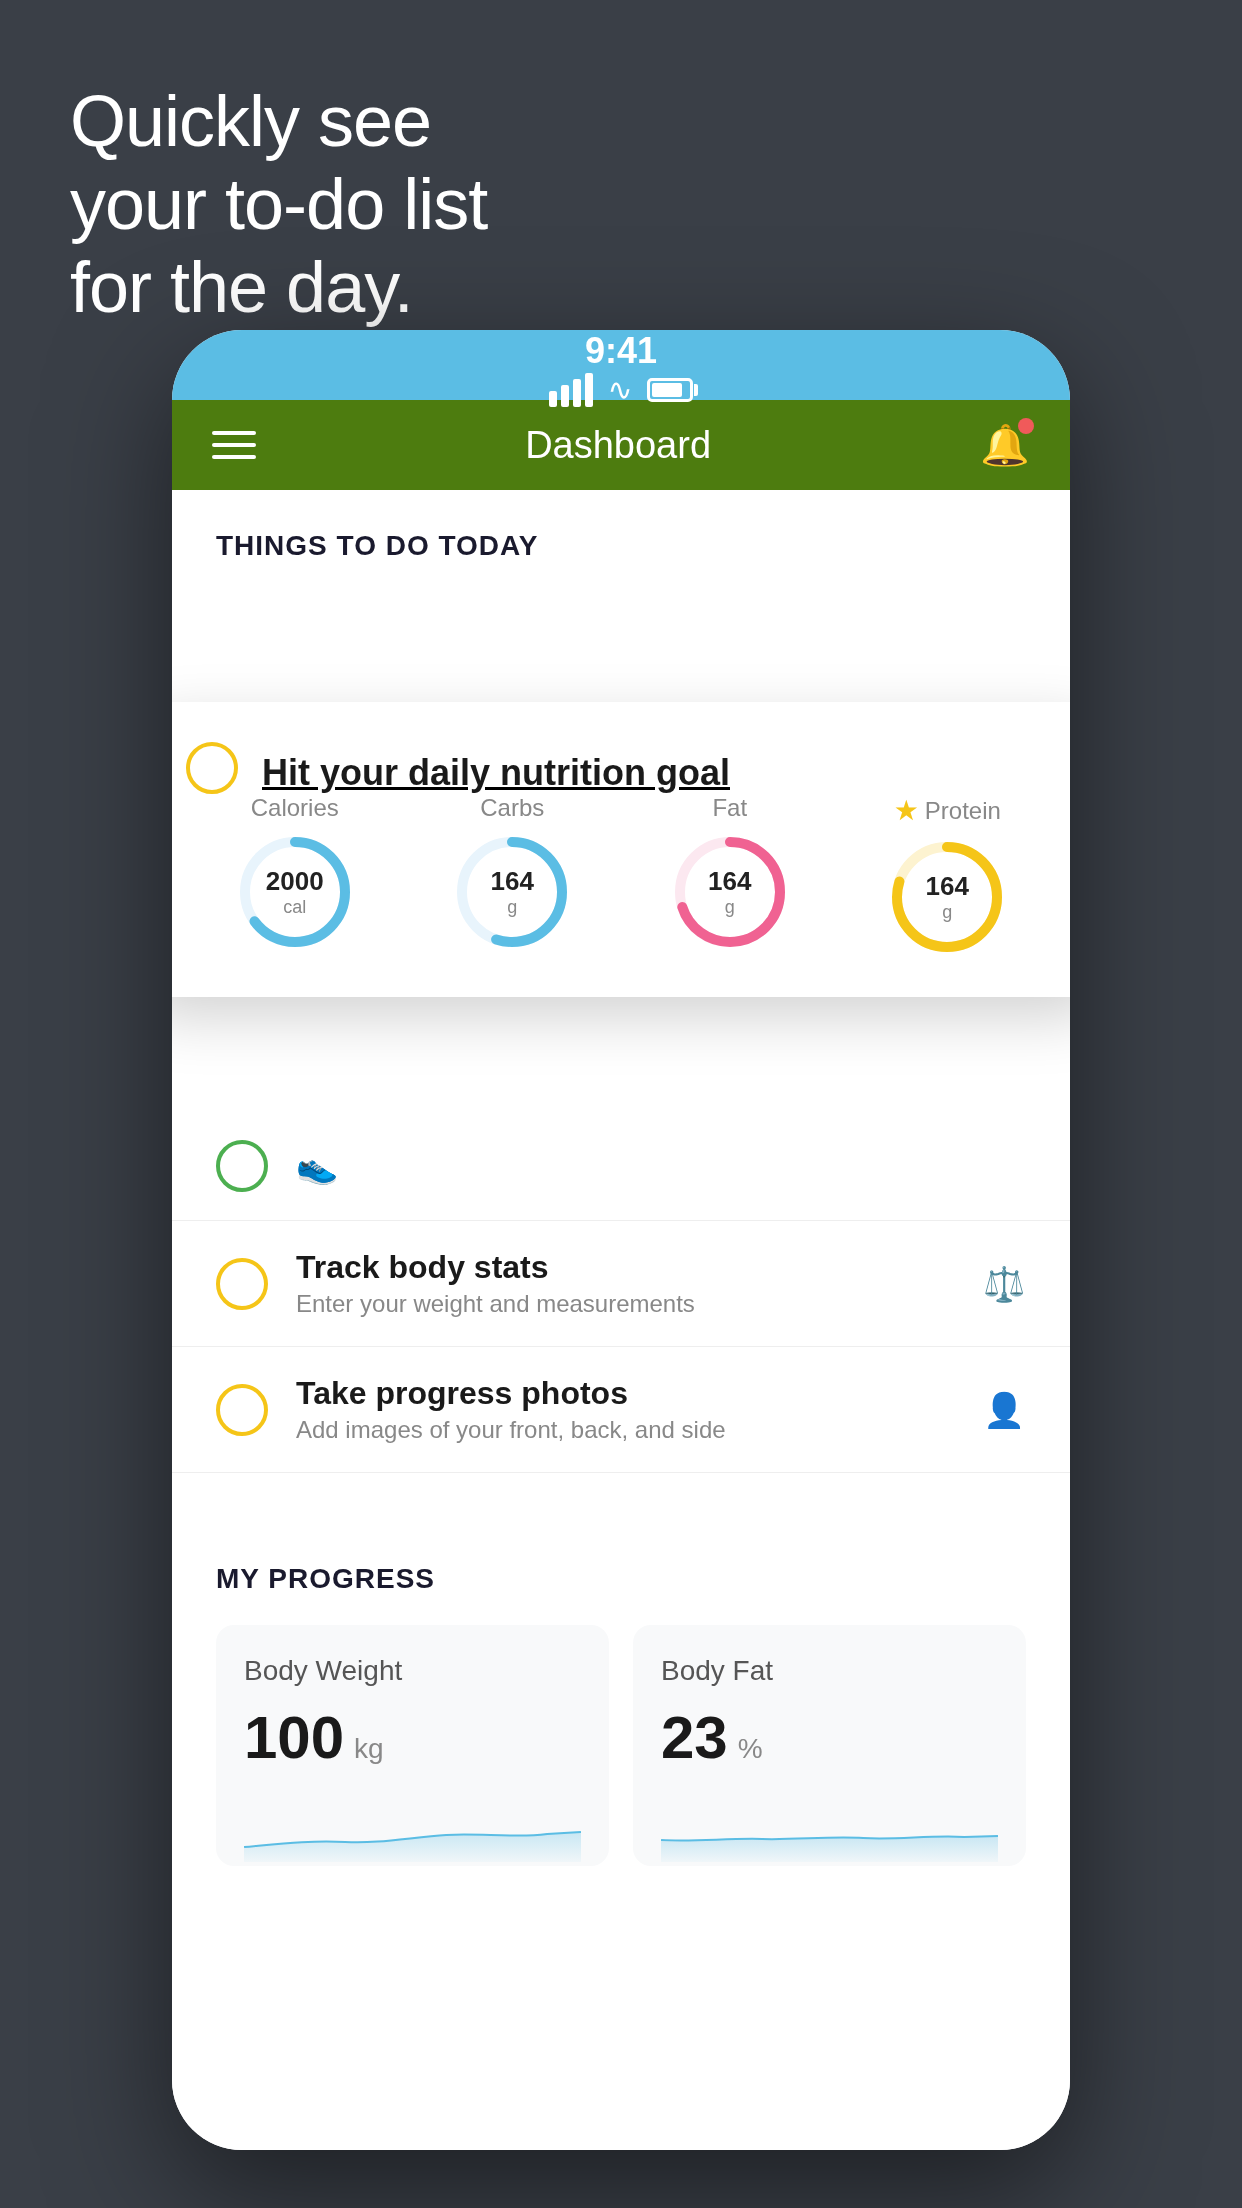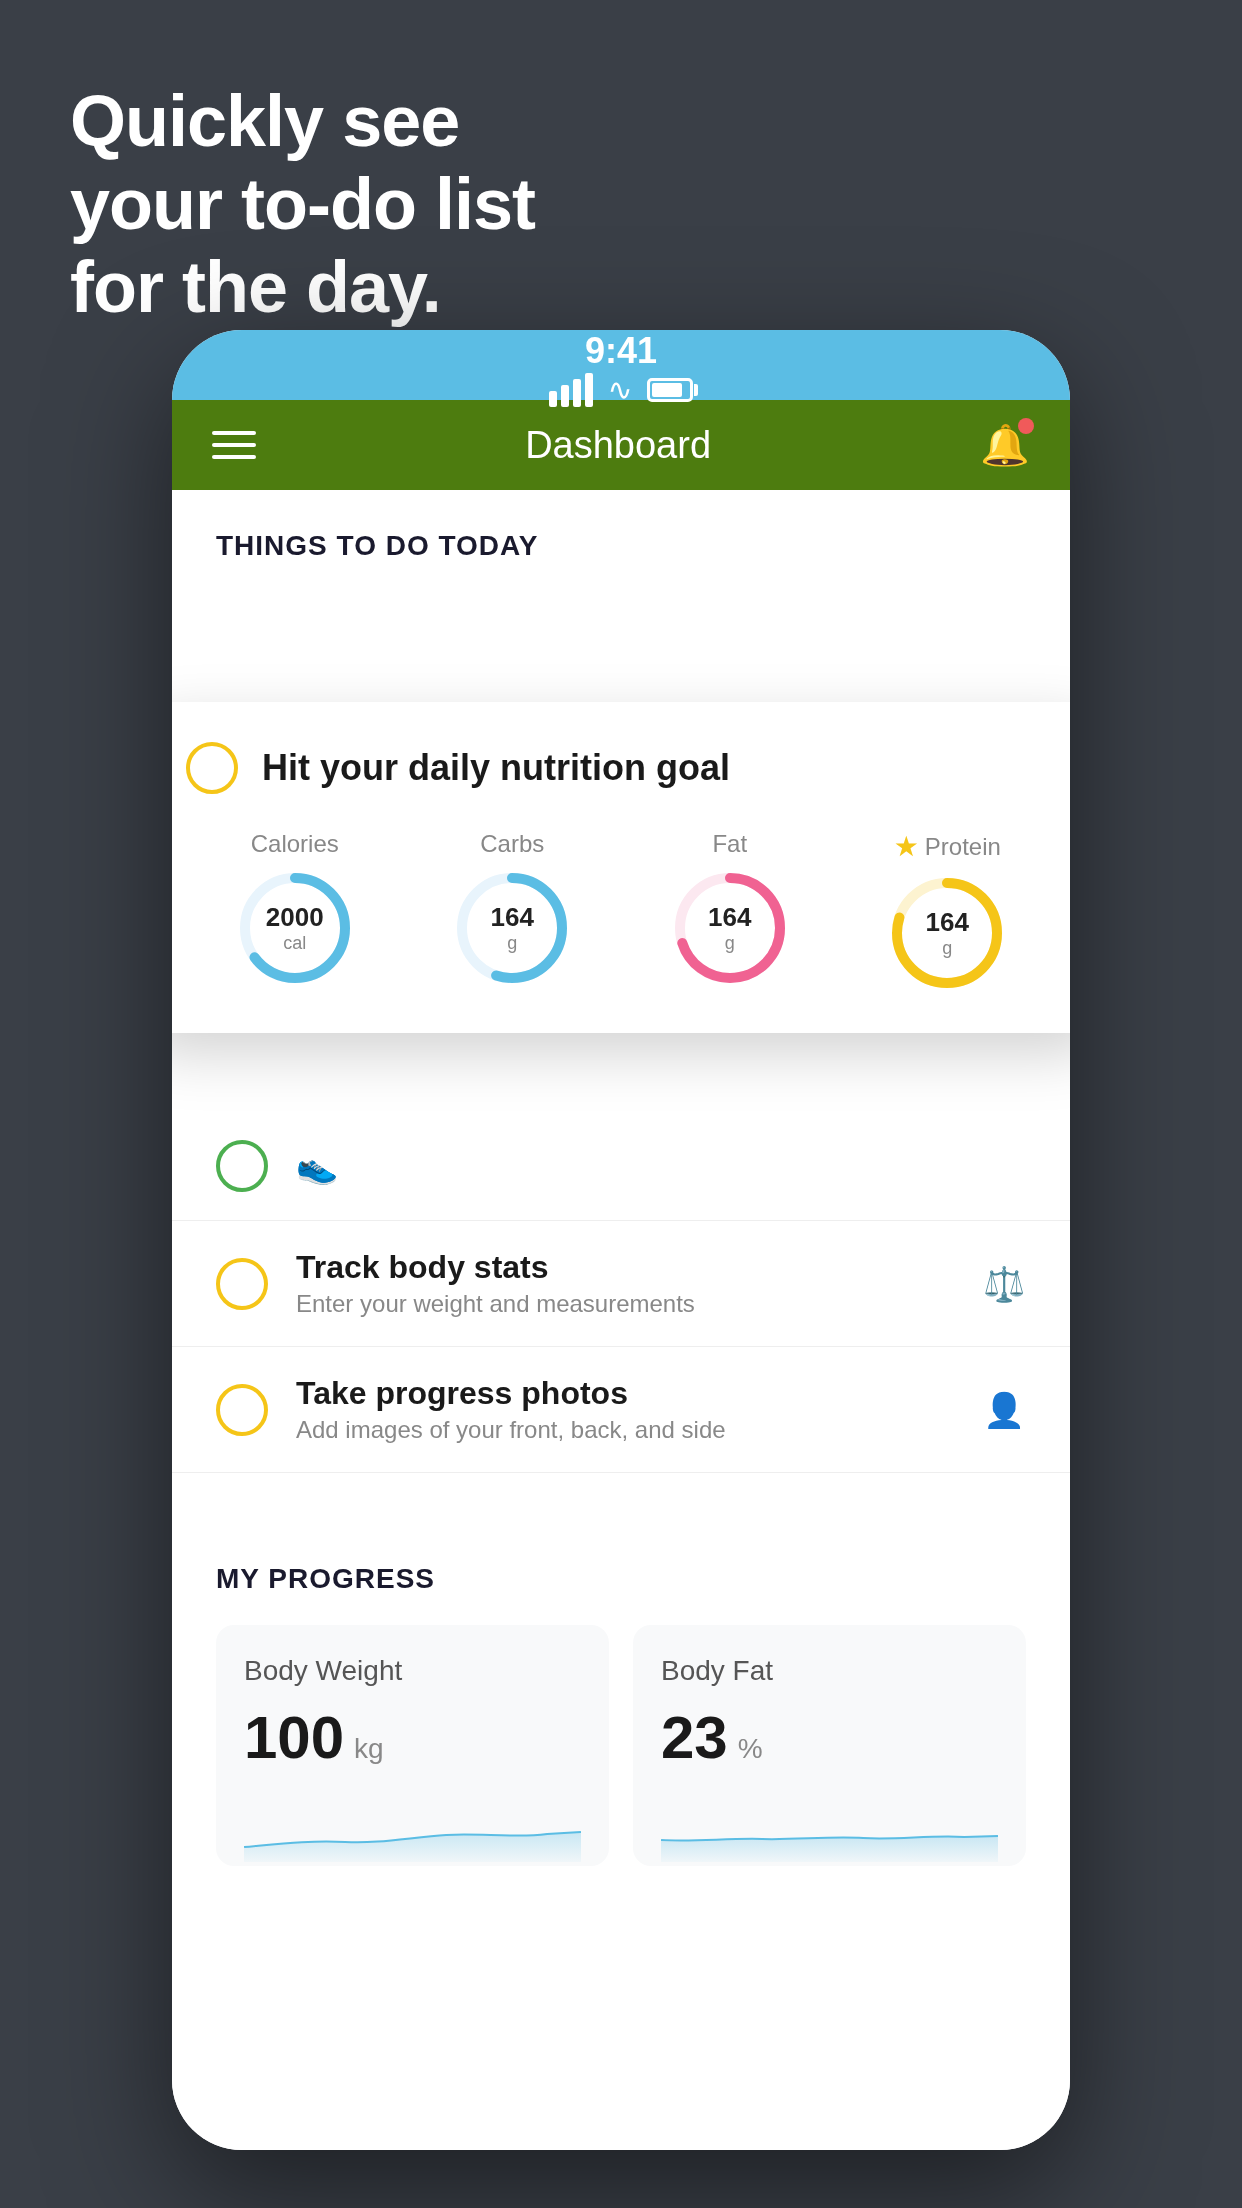--- a/index.html
+++ b/index.html
@@ -14,21 +14,21 @@
       position: relative;
     }
 
     
     .hero-text {
       position: absolute;
       top: 80px;
       left: 70px;
       color: #ffffff;
       font-size: 72px;
-      font-weight: 700;
+      font-weight: 400;
       line-height: 1.15;
       letter-spacing: -1px;
     }
 
     
     .phone {
       position: absolute;
       top: 330px;
       left: 172px;
       width: 898px;
@@ -170,23 +170,23 @@
       right: -30px;
       background: #fff;
       border-radius: 24px;
       padding: 40px 44px;
       box-shadow: 0 20px 60px rgba(0,0,0,0.18);
       z-index: 10;
     }
 
     .card-header {
       display: flex;
-      align-items: center;
+      align-items: flex-end;
       gap: 24px;
-      margin-bottom: 36px;
+      text-decoration: underline;
     }
     .circle-check {
       width: 52px;
       height: 52px;
       border-radius: 50%;
       border: 4px solid #f5c518;
       flex-shrink: 0;
     }
     .card-title {
       font-size: 36px;

